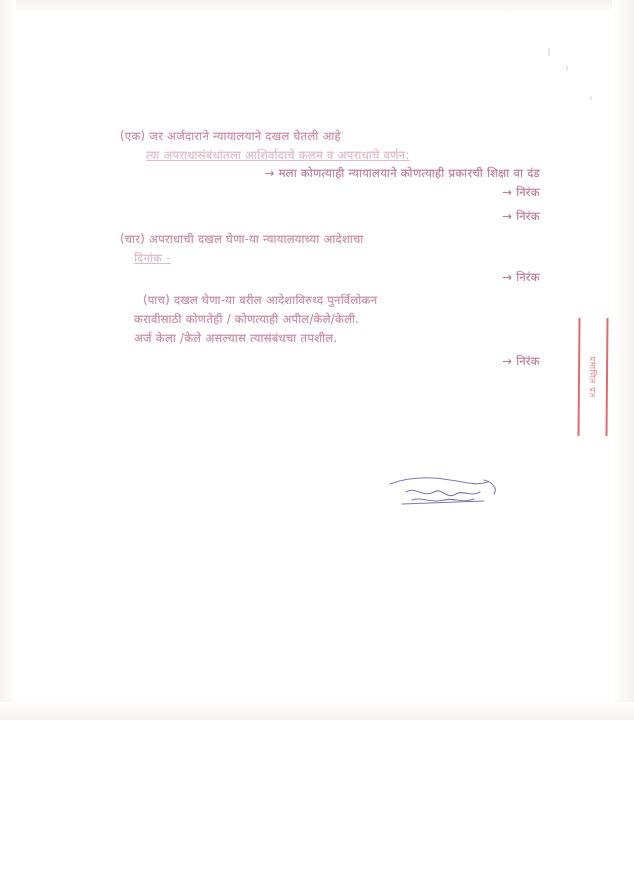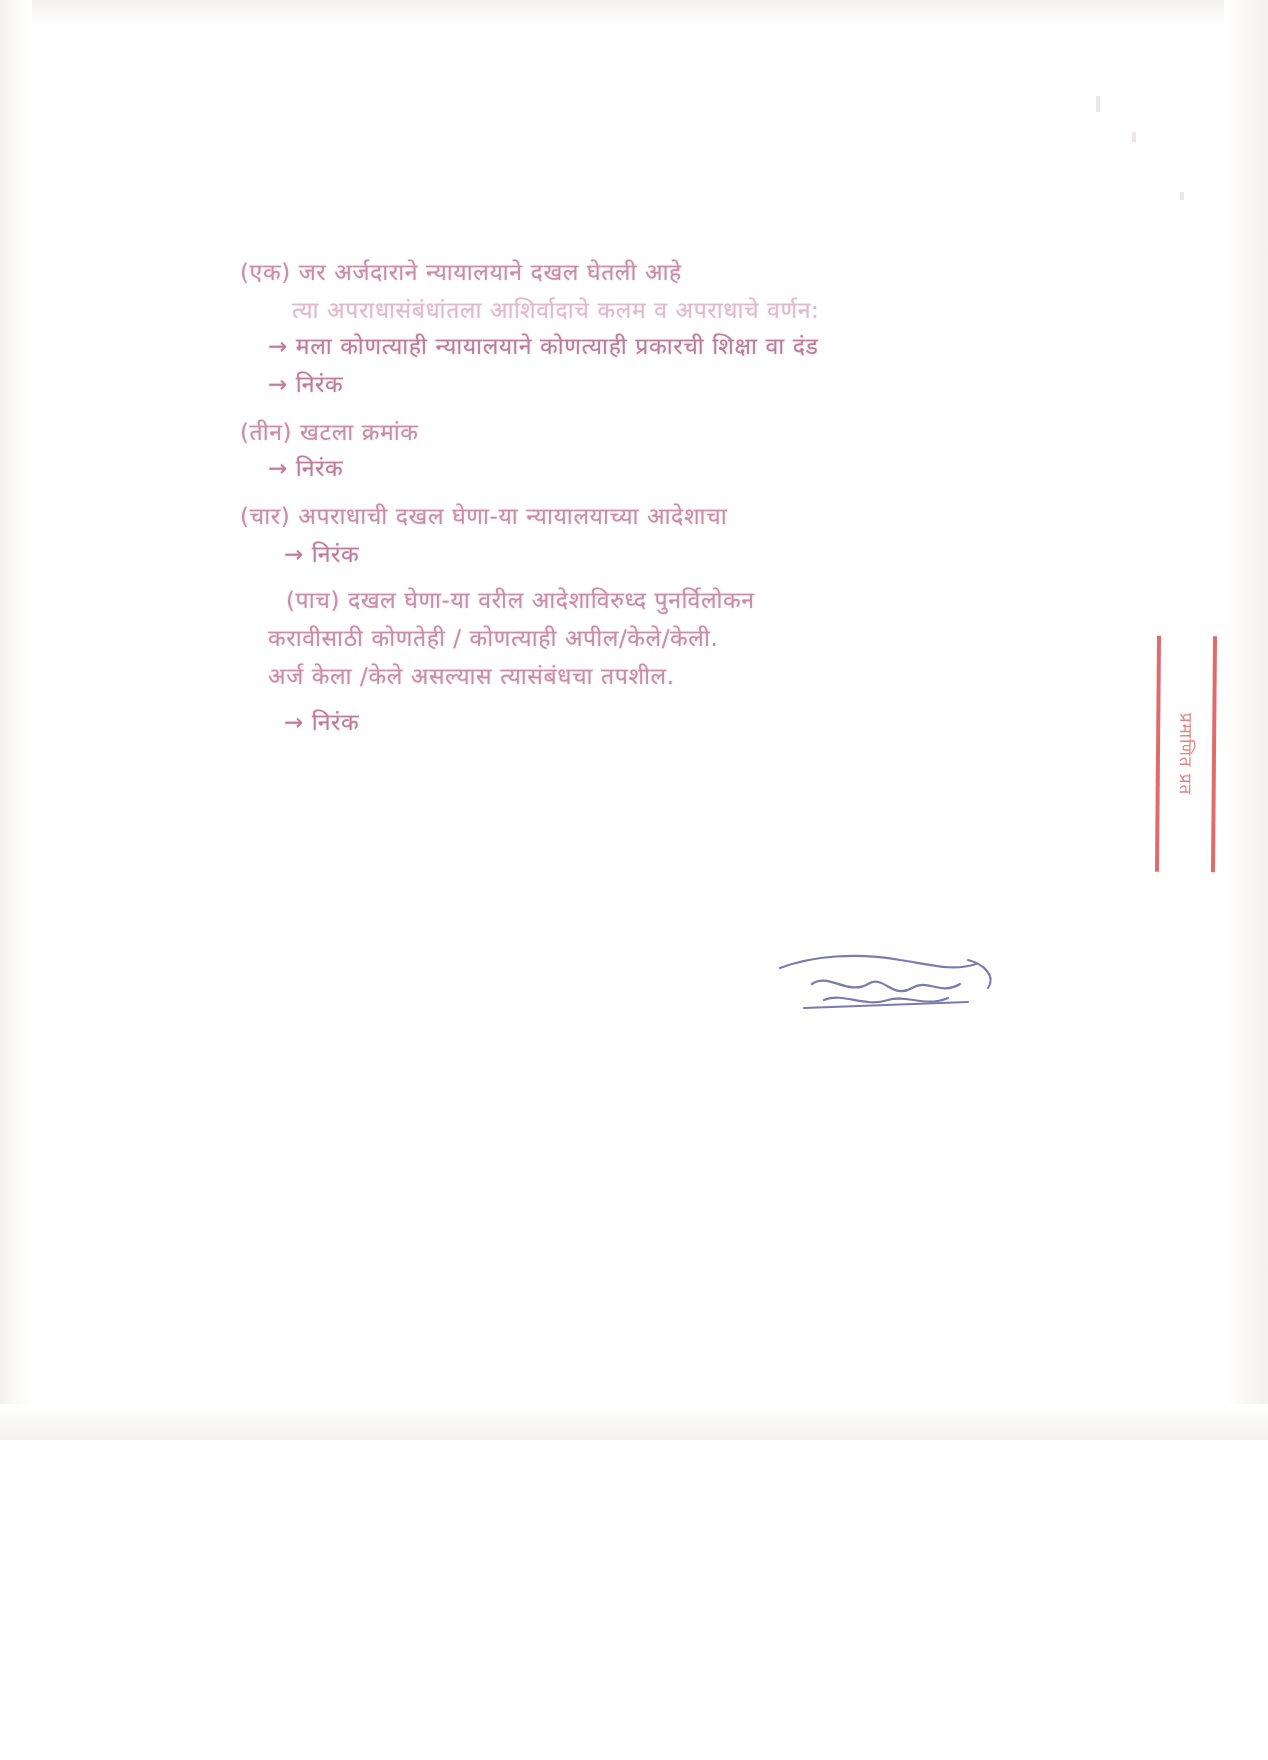--- a/index.html
+++ b/index.html
@@ -53,27 +53,29 @@
     font-size: 11.5px;
     letter-spacing: 0.3px;
     line-height: 1.45;
     white-space: nowrap;
     opacity: 0.78;
     text-shadow: 0 0 1px rgba(190,120,150,0.55);
   }
   .line.faint {
     opacity: 0.55;
     color: #c487a2;
+    text-decoration: underline;
   }
   .ln-indent-1 { margin-left: 26px; }
   .ln-indent-2 { margin-left: 14px; }
   .ln-indent-3 { margin-left: 23px; }
   .arrow-line {
     color: #a85f82;
     opacity: 0.8;
+    text-align: right;
   }
 
   .row { margin-bottom: 2px; }
   .row-gap { margin-bottom: 7px; }
 
   
   .stamp {
     position: absolute;
     left: 578px;
     top: 318px;
@@ -127,23 +129,23 @@
 
   <div class="speck" style="left:548px; top:48px; width:2px; height:8px;"></div>
   <div class="speck" style="left:566px; top:66px; width:2px; height:5px;"></div>
   <div class="speck" style="left:590px; top:96px; width:2px; height:4px;"></div>
 
   <div class="doc-body">
     <div class="line row">(एक)  जर  अर्जदाराने  न्यायालयाने  दखल  घेतली  आहे</div>
     <div class="line faint row ln-indent-1">त्या अपराधासंबंधांतला आशिर्वादाचे कलम व अपराधाचे वर्णन:</div>
     <div class="line row arrow-line ln-indent-2">→  मला कोणत्याही न्यायालयाने कोणत्याही प्रकारची शिक्षा वा दंड</div>
     <div class="line row-gap arrow-line ln-indent-2">→ निरंक</div>
-    <div class="line row">(तीन) खटला क्रमांक</div>
     <div class="line row-gap arrow-line ln-indent-2">→ निरंक</div>
     <div class="line row">(चार) अपराधाची दखल घेणा-या न्यायालयाच्या आदेशाचा</div>
+    <div class="line faint row ln-indent-2">दिनांक -</div>
     <div class="line row-gap arrow-line ln-indent-3" style="margin-left:22px;">→  निरंक</div>
     <div class="line row ln-indent-3">(पाच) दखल घेणा-या वरील आदेशाविरुध्द पुनर्विलोकन</div>
     <div class="line row ln-indent-2">करावीसाठी कोणतेही / कोणत्याही अपील/केले/केली.</div>
     <div class="line row-gap ln-indent-2">अर्ज केला /केले असल्यास त्यासंबंधचा तपशील.</div>
     <div class="line arrow-line" style="margin-left:22px;">→  निरंक</div>
   </div>
 
   <div class="stamp">
     <div class="stamp-text">प्रमाणित प्रत</div>
   </div>

